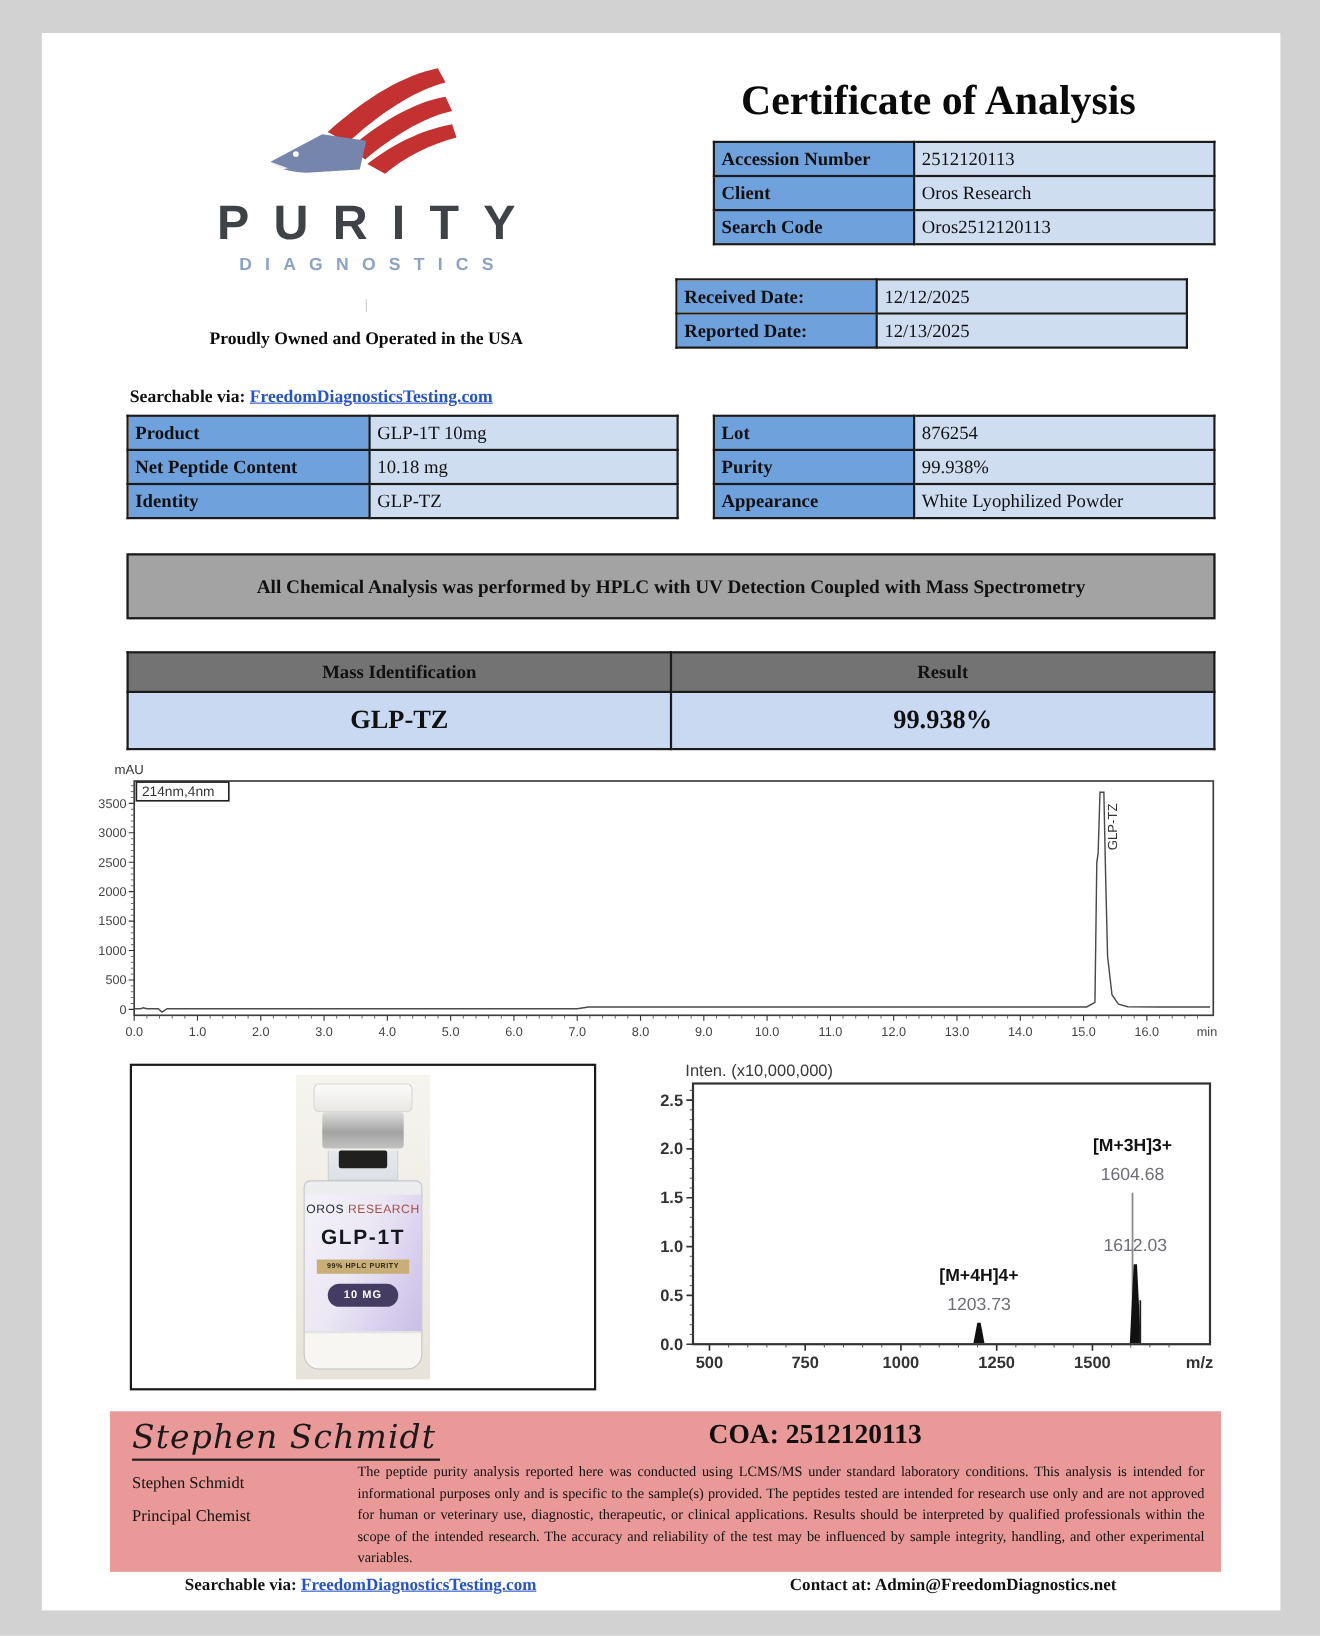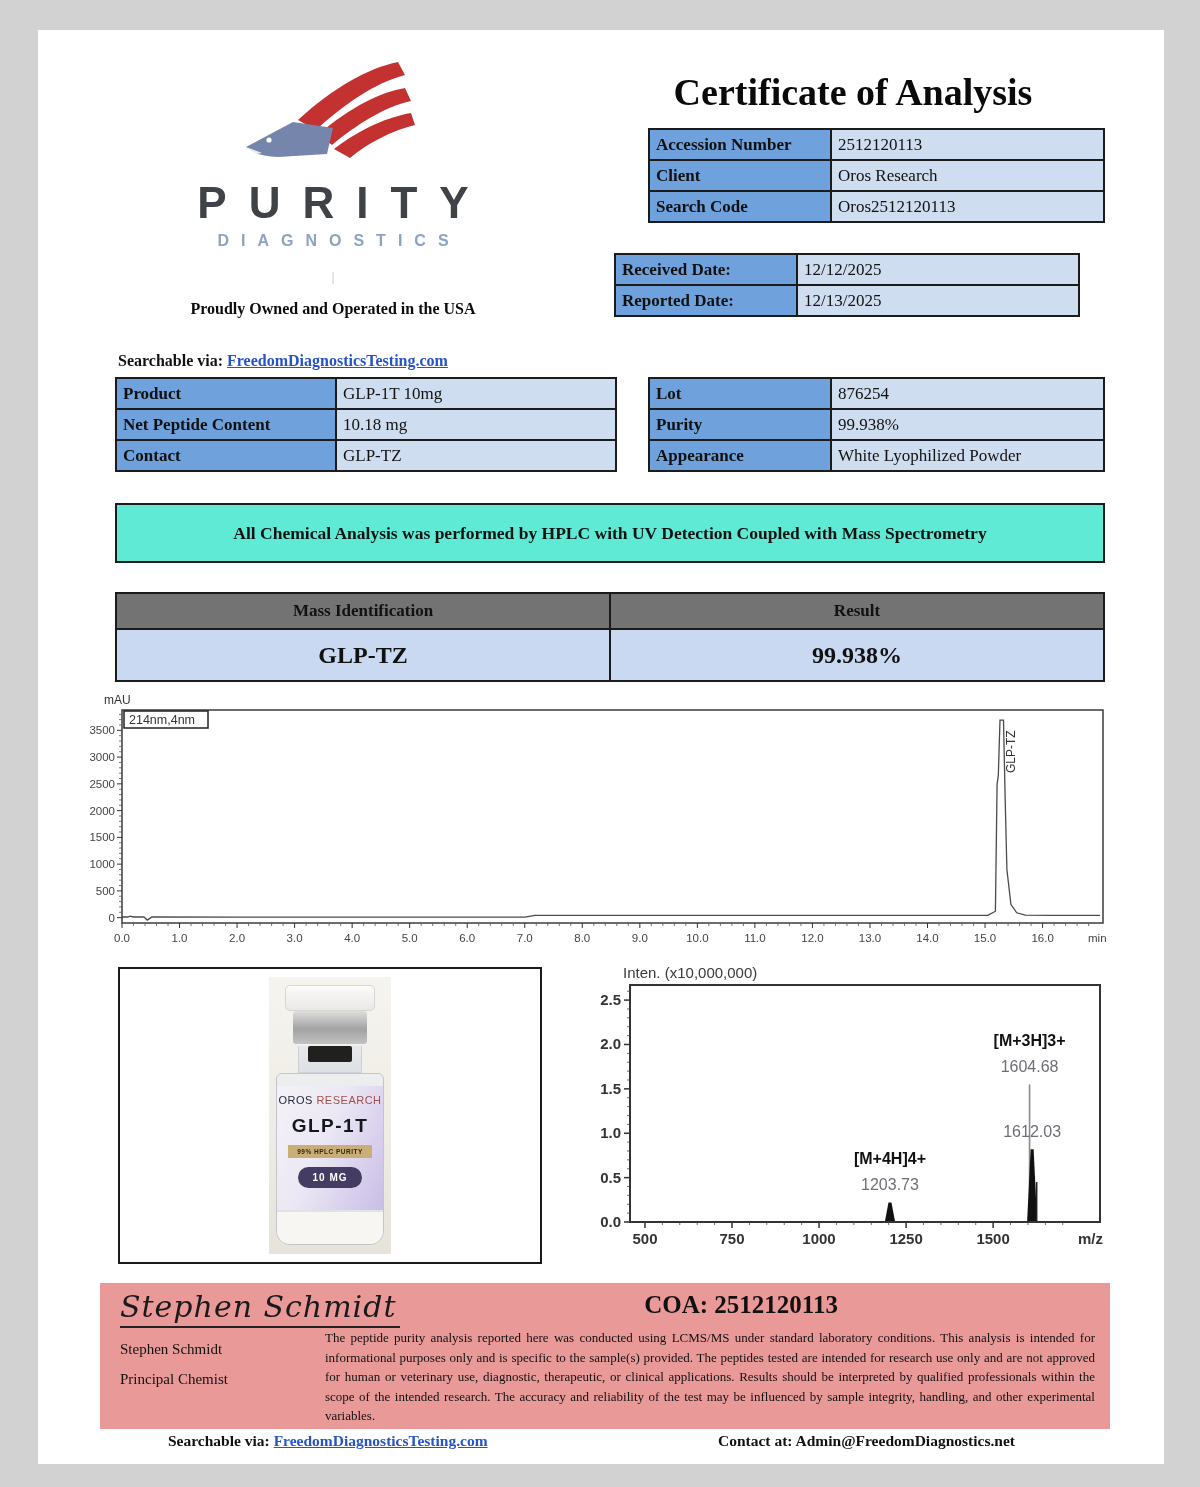--- a/index.html
+++ b/index.html
@@ -25,21 +25,21 @@
   table.info td{border:2px solid #1b1b1b;font-size:17px;height:27px;padding:1px 6px;overflow:hidden;white-space:nowrap;}
   td.lbl{background:#6fa1dc;font-weight:bold;}
   td.val{background:#cfddf1;}
   #acc-table{left:610px;top:98px;width:457px;}
   #dates-table{left:576px;top:223px;width:466px;}
   #prod-table{left:77px;top:347px;width:502px;}
   #lot-table{left:610px;top:347px;width:457px;}
   .w170{width:168px;} .w210{width:206px;}
 
   
-  .banner{position:absolute;left:77px;top:473px;width:986px;height:56px;background:#5eead4;border:2px solid #1b1b1b;
+  .banner{position:absolute;left:77px;top:473px;width:986px;height:56px;background:#a3a3a3;border:2px solid #1b1b1b;
           display:flex;align-items:center;justify-content:center;font-weight:bold;font-size:17.5px;text-align:left;}
 
   
   table.mass{border-collapse:collapse;position:absolute;left:77px;top:562px;width:990px;table-layout:fixed;}
   table.mass td{border:2px solid #1b1b1b;text-align:center;}
   .mass-h{background:#737373;font-weight:bold;font-size:17px;height:32px;}
   .mass-v{background:#c9d9f2;font-weight:bold;font-size:24px;height:48px;}
 
   
   .chrom-wrap{position:absolute;left:40px;top:663px;width:1035px;height:265px;}
@@ -142,21 +142,21 @@
       <tbody>
           <tr>
             <td class="lbl w210">Product</td>
           <td class="val">GLP-1T 10mg</td>
           </tr>
       <tr>
             <td class="lbl">Net Peptide Content</td>
           <td class="val">10.18 mg</td>
           </tr>
       <tr>
-            <td class="lbl">Contact</td>
+            <td class="lbl">Identity</td>
           <td class="val">GLP-TZ</td>
           </tr>
     </tbody>
       </table>
 
     <table class="info" id="lot-table">
       <tbody>
           <tr>
             <td class="lbl w170">Lot</td>
           <td class="val">876254</td>

